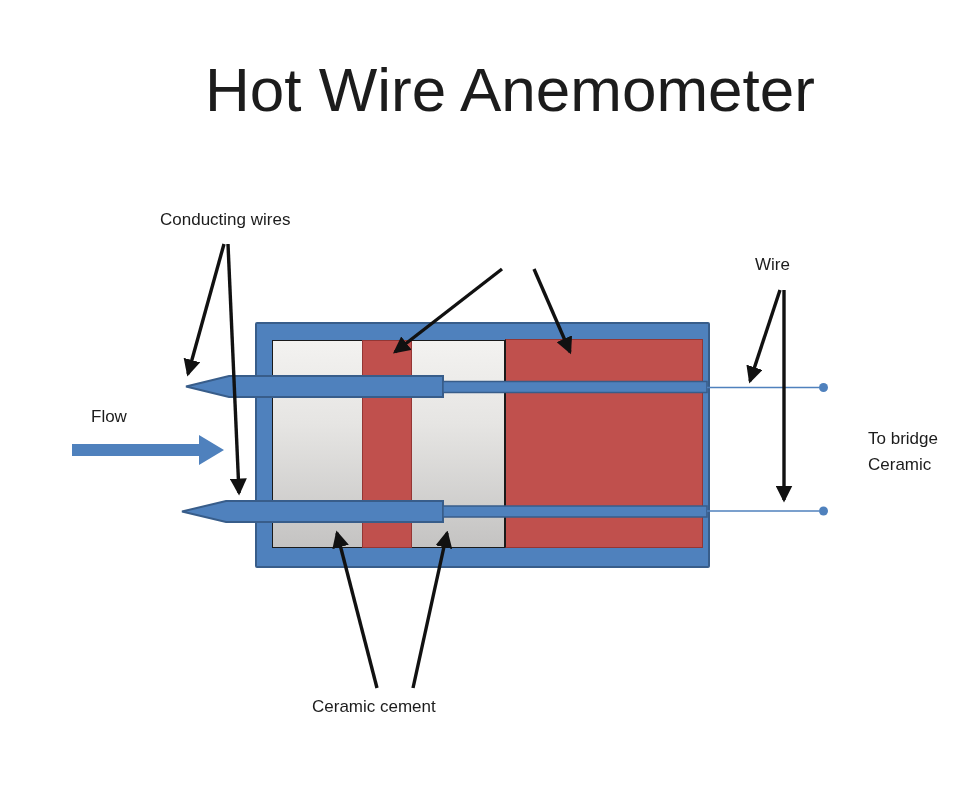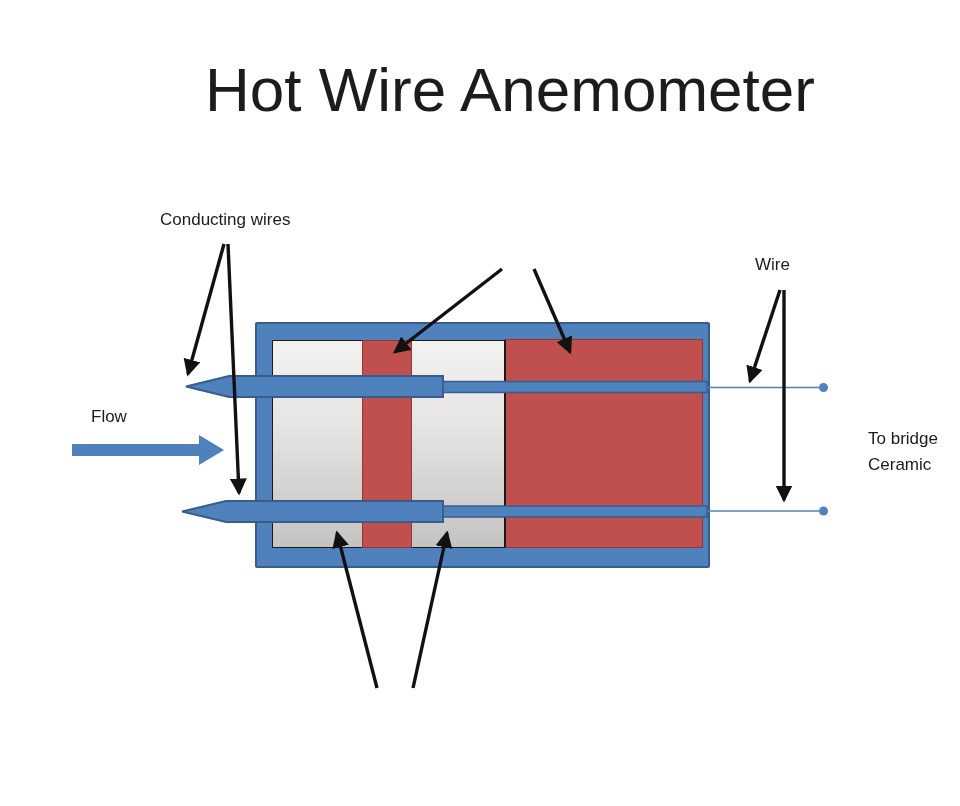--- a/index.html
+++ b/index.html
@@ -114,14 +114,15 @@
     </g>
   </svg>
 
   <div class="lbl lbl-conducting">Conducting wires</div>
   <div class="lbl lbl-leads">Wire</div>
   <div class="lbl lbl-flow">Flow</div>
   <div class="lbl lbl-bridge">
     <div>To bridge</div>
     <div>Ceramic</div>
   </div>
+  <div class="lbl lbl-cement">Ceramic cement</div>
 
 </div>
 
 </body></html>

